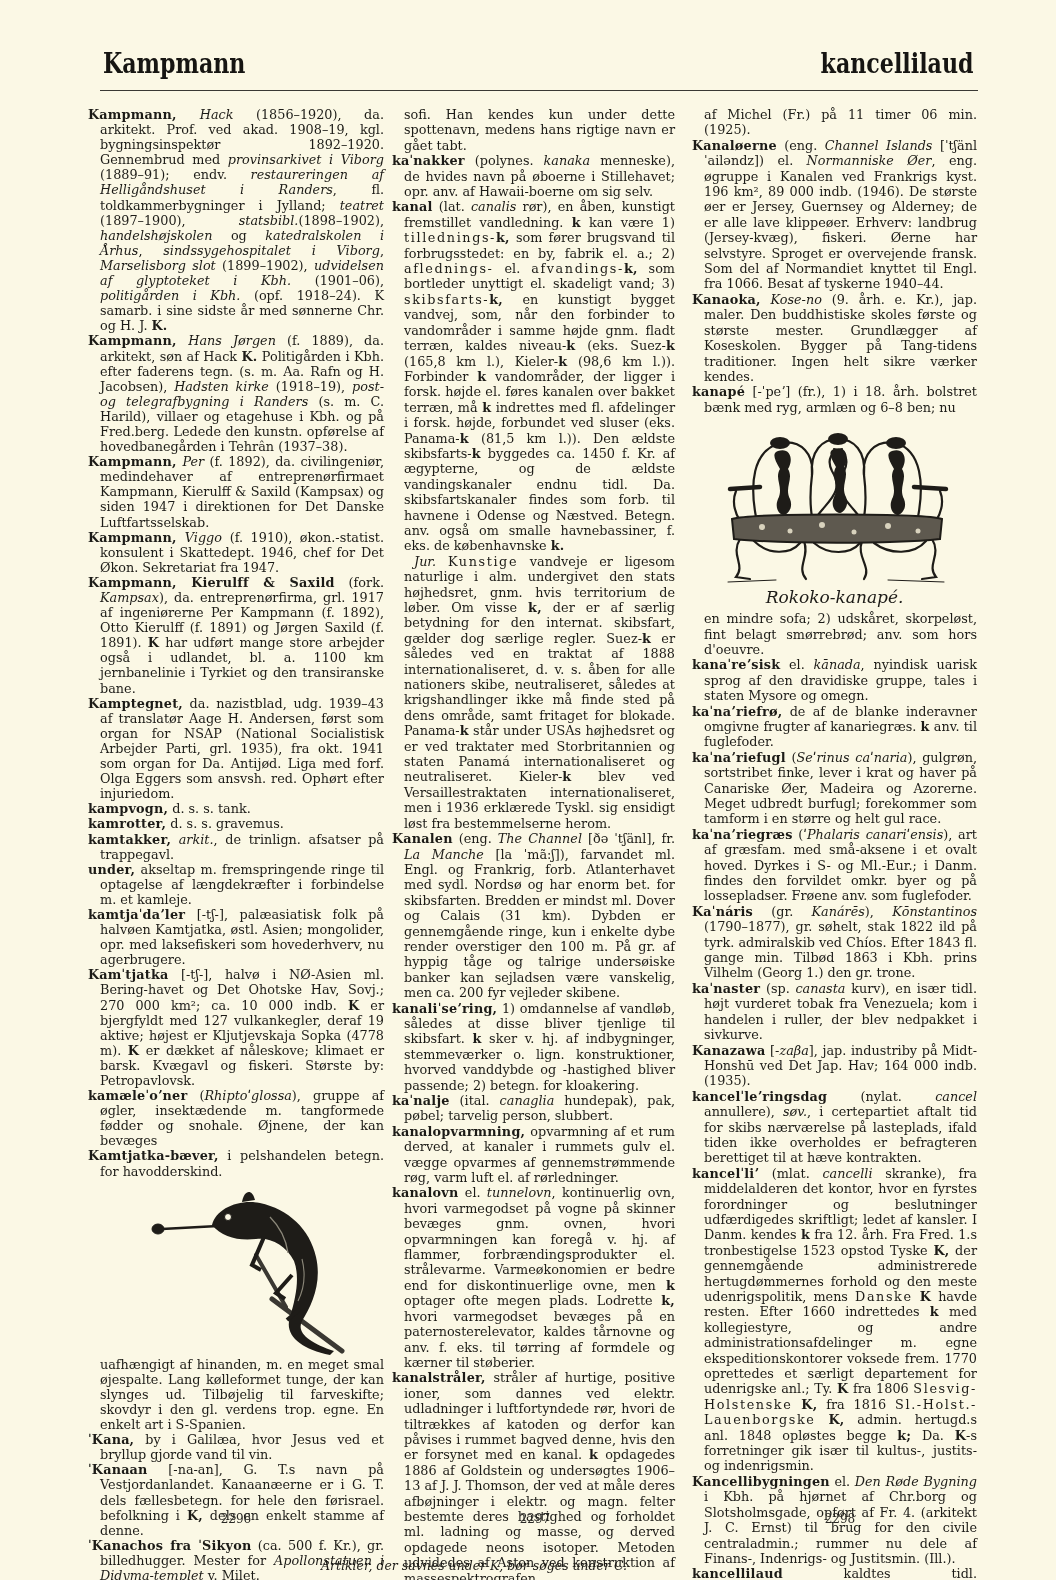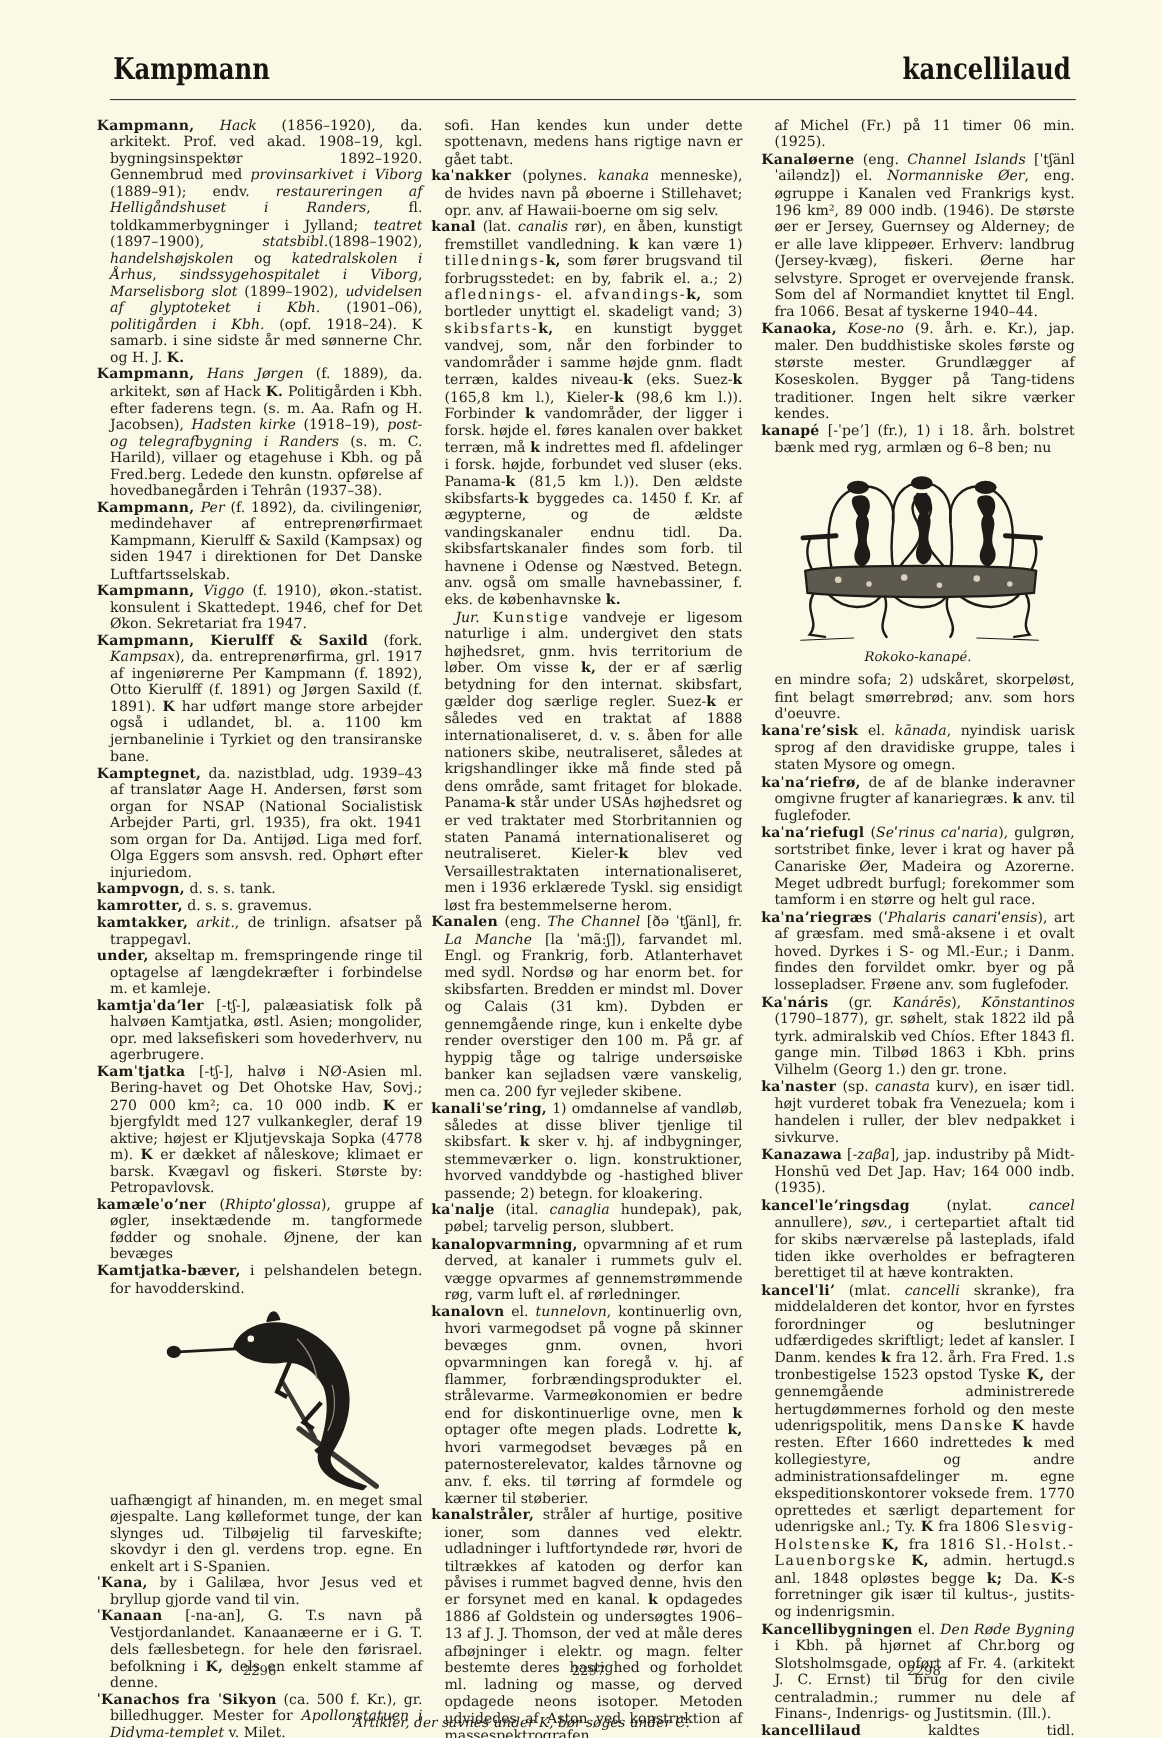--- a/index.html
+++ b/index.html
@@ -28,21 +28,21 @@
   .col p.cont { text-indent: 0; }
   .col p.jur { text-indent: 10px; }
   .bold { font-weight: bold; letter-spacing: 0.2px; }
   .ital { font-style: italic; }
   .spaced { letter-spacing: 1.6px; }
 
   .fig { margin: 0; padding: 0; display: block; }
   .fig svg { display: block; }
   .fig-chameleon { height: 178px; }
   .fig-canape { height: 196px; }
-  .fig figcaption { font-style: italic; text-align: center; font-size: 12px; line-height: 16px; margin-top: 2px; }
+  .fig figcaption { font-style: italic; text-align: center; font-size: 17px; line-height: 16px; margin-top: 2px; }
 
   .pagenum {
     position: absolute; top: 1512px; font-size: 12px; width: 80px;
     text-align: center; color: #2a2925;
   }
   .pn0 { left: 196px; } .pn1 { left: 495px; } .pn2 { left: 800px; }
   .footnote {
     position: absolute; top: 1558px; left: 0; width: 948px; text-align: center;
     font-style: italic; font-size: 12.5px; color: #1c1b17;
   }

